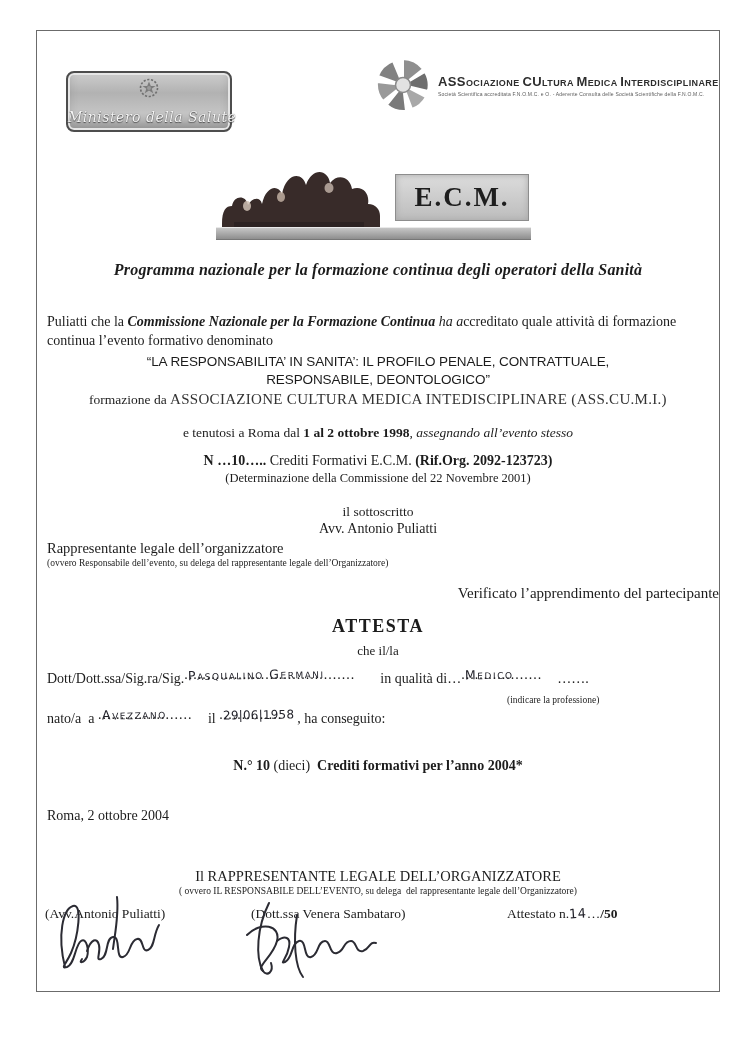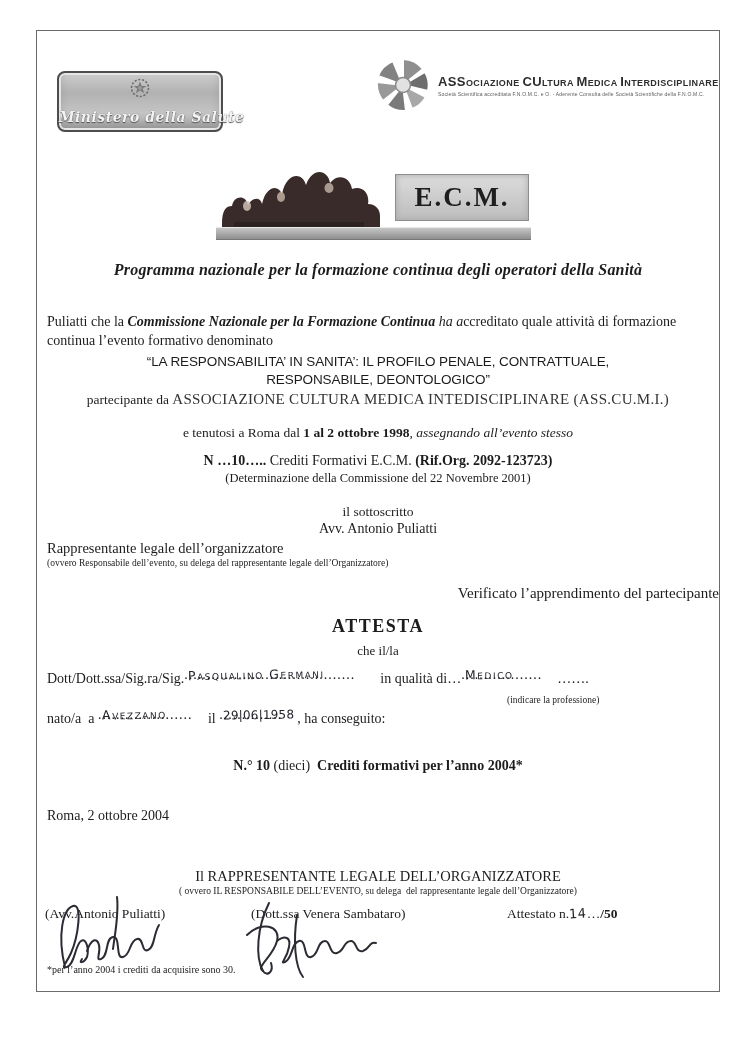--- a/index.html
+++ b/index.html
@@ -10,25 +10,24 @@
   }
   .frame{
     position:absolute;left:36px;top:30px;width:682px;height:960px;
     border:1px solid #6b6b6b;background:#ffffff;
   }
   .blk{position:absolute;left:0;right:0;text-align:center;}
   .left{text-align:left;padding-left:10px;padding-right:12px;}
 
   
   .ministero{
-    position:absolute;left:20px;top:40px;width:162px;height:57px;
+    position:absolute;left:29px;top:40px;width:162px;height:57px;
     border:2px solid #4d4d4d;border-radius:8px;
     background:linear-gradient(180deg,#cdcdcd 0%,#b2b2b2 35%,#c4c4c4 70%,#aeaeae 100%);
     box-shadow:inset 0 0 0 2px #e6e6e6, inset 0 -6px 10px rgba(90,90,90,.35);
-    font-weight:bold;
   }
   .ministero-text{
     position:absolute;left:0;right:0;bottom:5px;text-align:center;
     font-family:"DejaVu Serif",serif;font-style:italic;font-size:14px;
     color:#f3f3f3;text-shadow:0 1px 1px #4f4f4f, 0 0 1px #6e6e6e;letter-spacing:.5px;
     white-space:nowrap;
   }
   .emblem{position:absolute;left:50%;top:4px;transform:translateX(-50%);}
 
   
@@ -150,21 +149,21 @@
 
     <div class="blk program-heading">Programma nazionale per la formazione continua degli operatori della Sanità</div>
 
     <div class="blk premise left"><span>Puliatti che la </span><span class="b i">Commissione Nazionale per la Formazione Continua</span><span class="i"> ha a</span><span>ccreditato quale attività di formazione continua l’evento formativo denominato</span></div>
 
     <div class="blk event-title">
       <div>“LA RESPONSABILITA’ IN SANITA’: IL PROFILO PENALE, CONTRATTUALE,</div>
       <div>RESPONSABILE, DEONTOLOGICO”</div>
     </div>
 
-    <div class="blk organized"><span>partecipante da </span><span class="org">ASSOCIAZIONE CULTURA MEDICA INTEDISCIPLINARE (ASS.CU.M.I.)</span></div>
+    <div class="blk organized"><span>formazione da </span><span class="org">ASSOCIAZIONE CULTURA MEDICA INTEDISCIPLINARE (ASS.CU.M.I.)</span></div>
 
     <div class="blk held"><span>e tenutosi a Roma dal </span><span class="b">1 al 2 ottobre 1998</span><span>, </span><span class="i">assegnando all’evento stesso</span></div>
 
     <div class="blk credits"><span class="b">N …10….. </span><span>Crediti Formativi E.C.M. </span><span class="b">(Rif.Org. 2092-123723)</span></div>
 
     <div class="blk determination">(Determinazione della Commissione del 22 Novembre 2001)</div>
 
     <div class="blk undersigned">il sottoscritto</div>
     <div class="blk undersigned-name">Avv. Antonio Puliatti</div>
     <div class="blk legal-rep left">Rappresentante legale dell’organizzatore</div>
@@ -196,16 +195,15 @@
       <path d="M14 74 C6 42 12 16 22 13 C32 10 27 44 20 60 C15 71 9 76 16 74 C24 71 24 52 30 48 C36 44 38 58 36 64 C33 70 27 71 31 66"></path>
       <path d="M36 58 C40 46 46 44 48 52 C50 60 44 68 50 66 C58 63 54 45 62 44 C70 43 64 66 72 64 C80 62 78 48 86 46 C93 44 90 60 97 57 C104 54 102 42 108 32"></path>
     </svg>
     <svg class="sig" style="left:196px;top:866px;" width="170" height="84" viewBox="0 0 170 84">
       <path d="M36 6 C24 30 22 60 30 74 C34 80 41 75 38 66"></path>
       <path d="M14 38 C28 24 48 28 44 44 C40 60 22 70 30 74"></path>
       <path d="M44 44 C52 38 58 40 56 50 C54 62 46 67 52 65 C60 61 58 46 66 44 C74 42 70 62 78 60 C86 58 84 44 92 44 C98 44 96 58 104 56 C112 54 110 44 118 44 C124 44 122 56 130 54 C137 52 136 44 143 46"></path>
       <path d="M64 18 C60 44 62 70 70 80"></path>
     </svg>
 
-    <div class="blk footnote left">*per l’anno 2004 i crediti da acquisire sono 30.</div>
 
   </div>
 </div>
 
 </body></html>

